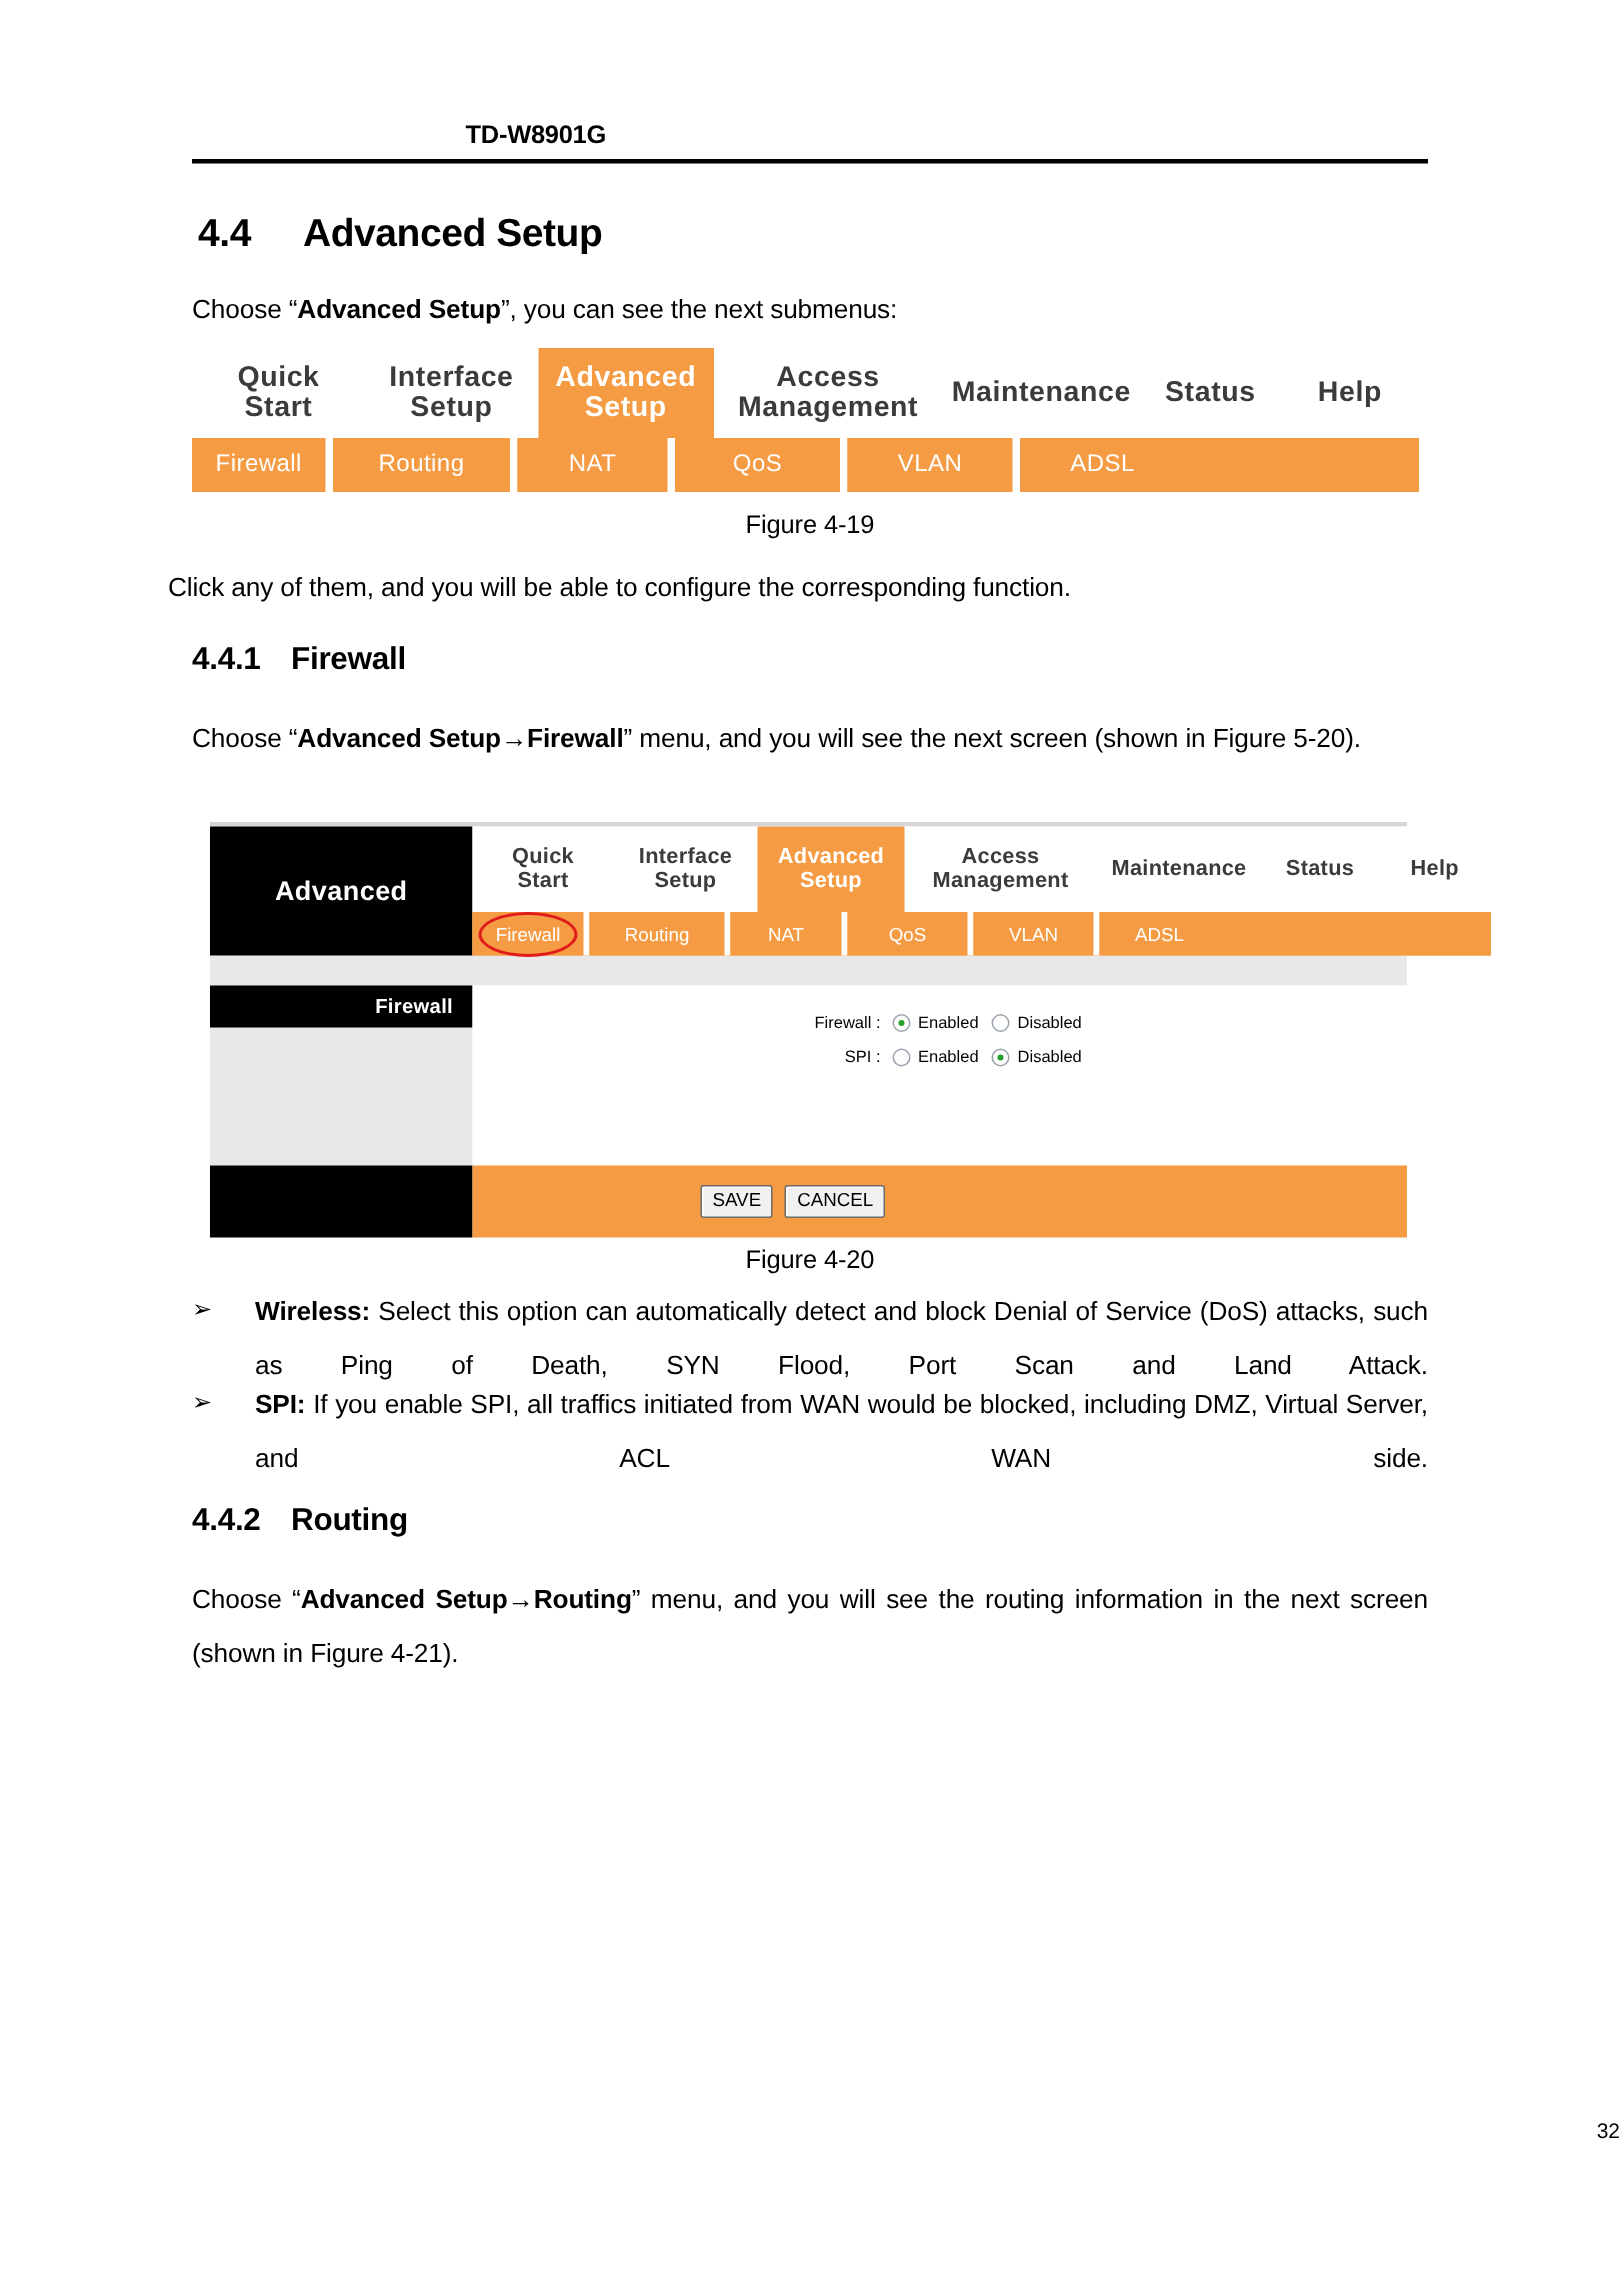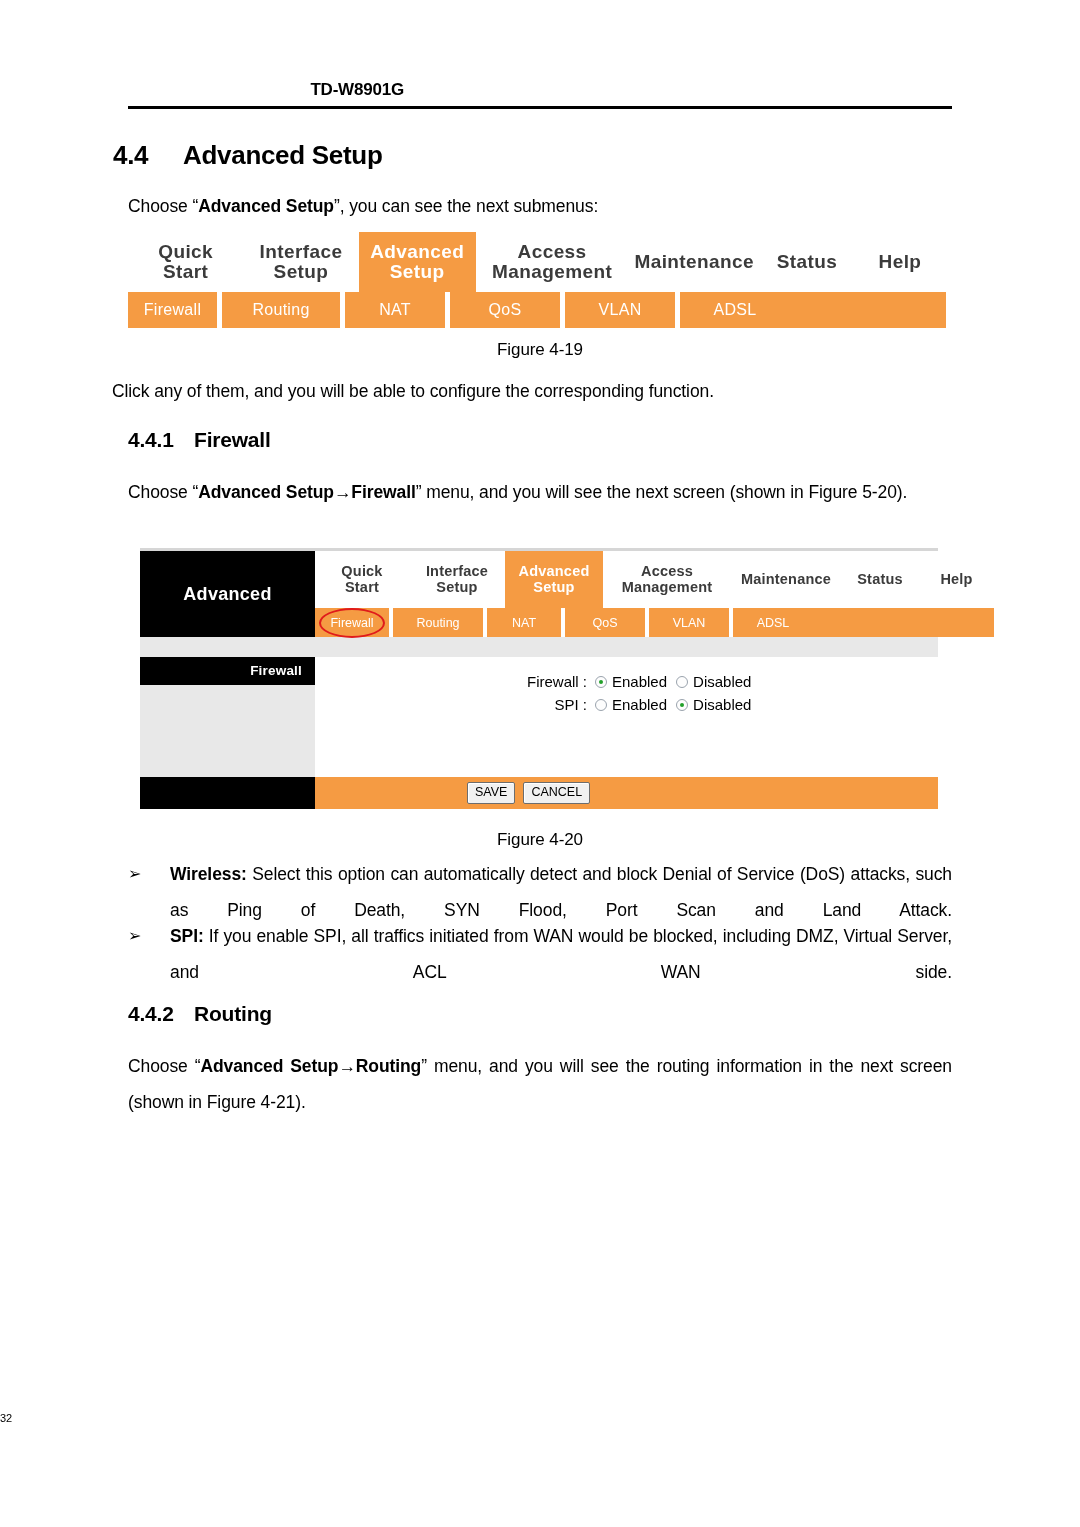--- a/index.html
+++ b/index.html
@@ -110,22 +110,22 @@
     text-align: justify;
     text-justify: inter-word;
   }
   .bullet-text::after { content: ""; display: inline-block; width: 100%; }
 
   .page-number {
     position: absolute;
     left: 0;
     top: 1412px;
     width: 100%;
-    text-align: left;
-    font-size: 11px;
+    text-align: right;
+    font-size: 14px;
   }
 
   
   .fig {
     position: absolute;
     background: #ffffff;
   }
 
   
   #fig419 { left: 128px; top: 232px; width: 818px; height: 96px; }
@@ -255,21 +255,21 @@
     letter-spacing: 0.2px;
   }
   .dev-content {
     flex: 1 1 auto;
     background: #ffffff;
     padding: 16px 0 16px 0;
   }
   .form-row {
     display: flex;
     align-items: flex-start;
-    font-size: 15px;
+    font-size: 11px;
     margin-bottom: 5px;
   }
   .form-label {
     width: 272px;
     flex: 0 0 272px;
     text-align: right;
     padding-right: 8px;
     color: #000000;
     white-space: nowrap;
     line-height: 18px;
@@ -296,21 +296,21 @@
     border-radius: 50%;
     background: #22a02a;
   }
   .warn {
     margin-left: 272px;
     padding-left: 4px;
     font-size: 12px;
     line-height: 17px;
     max-width: 488px;
   }
-  .dev-footer { display: flex; align-items: stretch; height: 32px; }
+  .dev-footer { display: flex; align-items: stretch; height: 48px; }
   .dev-footer-left { width: 175px; flex: 0 0 175px; background: #000000; }
   .dev-footer-right {
     flex: 1 1 auto;
     background: #F59B43;
     display: flex;
     align-items: center;
     padding-left: 152px;
     gap: 8px;
   }
   .btn {
@@ -326,21 +326,21 @@
   }
 </style>
 </head>
 <body>
 
 <div class="page-header">
   <div class="header-rule"></div>
   <div class="header-model">TD-W8901G</div>
 </div>
 
-<div class="h2" style="left:113px; top:140px;">
+<div class="h2" style="left:132px; top:140px;">
   <span class="num">4.4</span><span>Advanced Setup</span>
 </div>
 
 <div class="para" style="left:128px; top:188px; width:824px;">
   <span>Choose “</span><span class="b">Advanced Setup</span><span>”, you can see the next submenus:</span>
 </div>
 
 <div class="fig" id="fig419">
   <div class="mainmenu">
     <div class="mm-item" style="width:116px;">Quick

